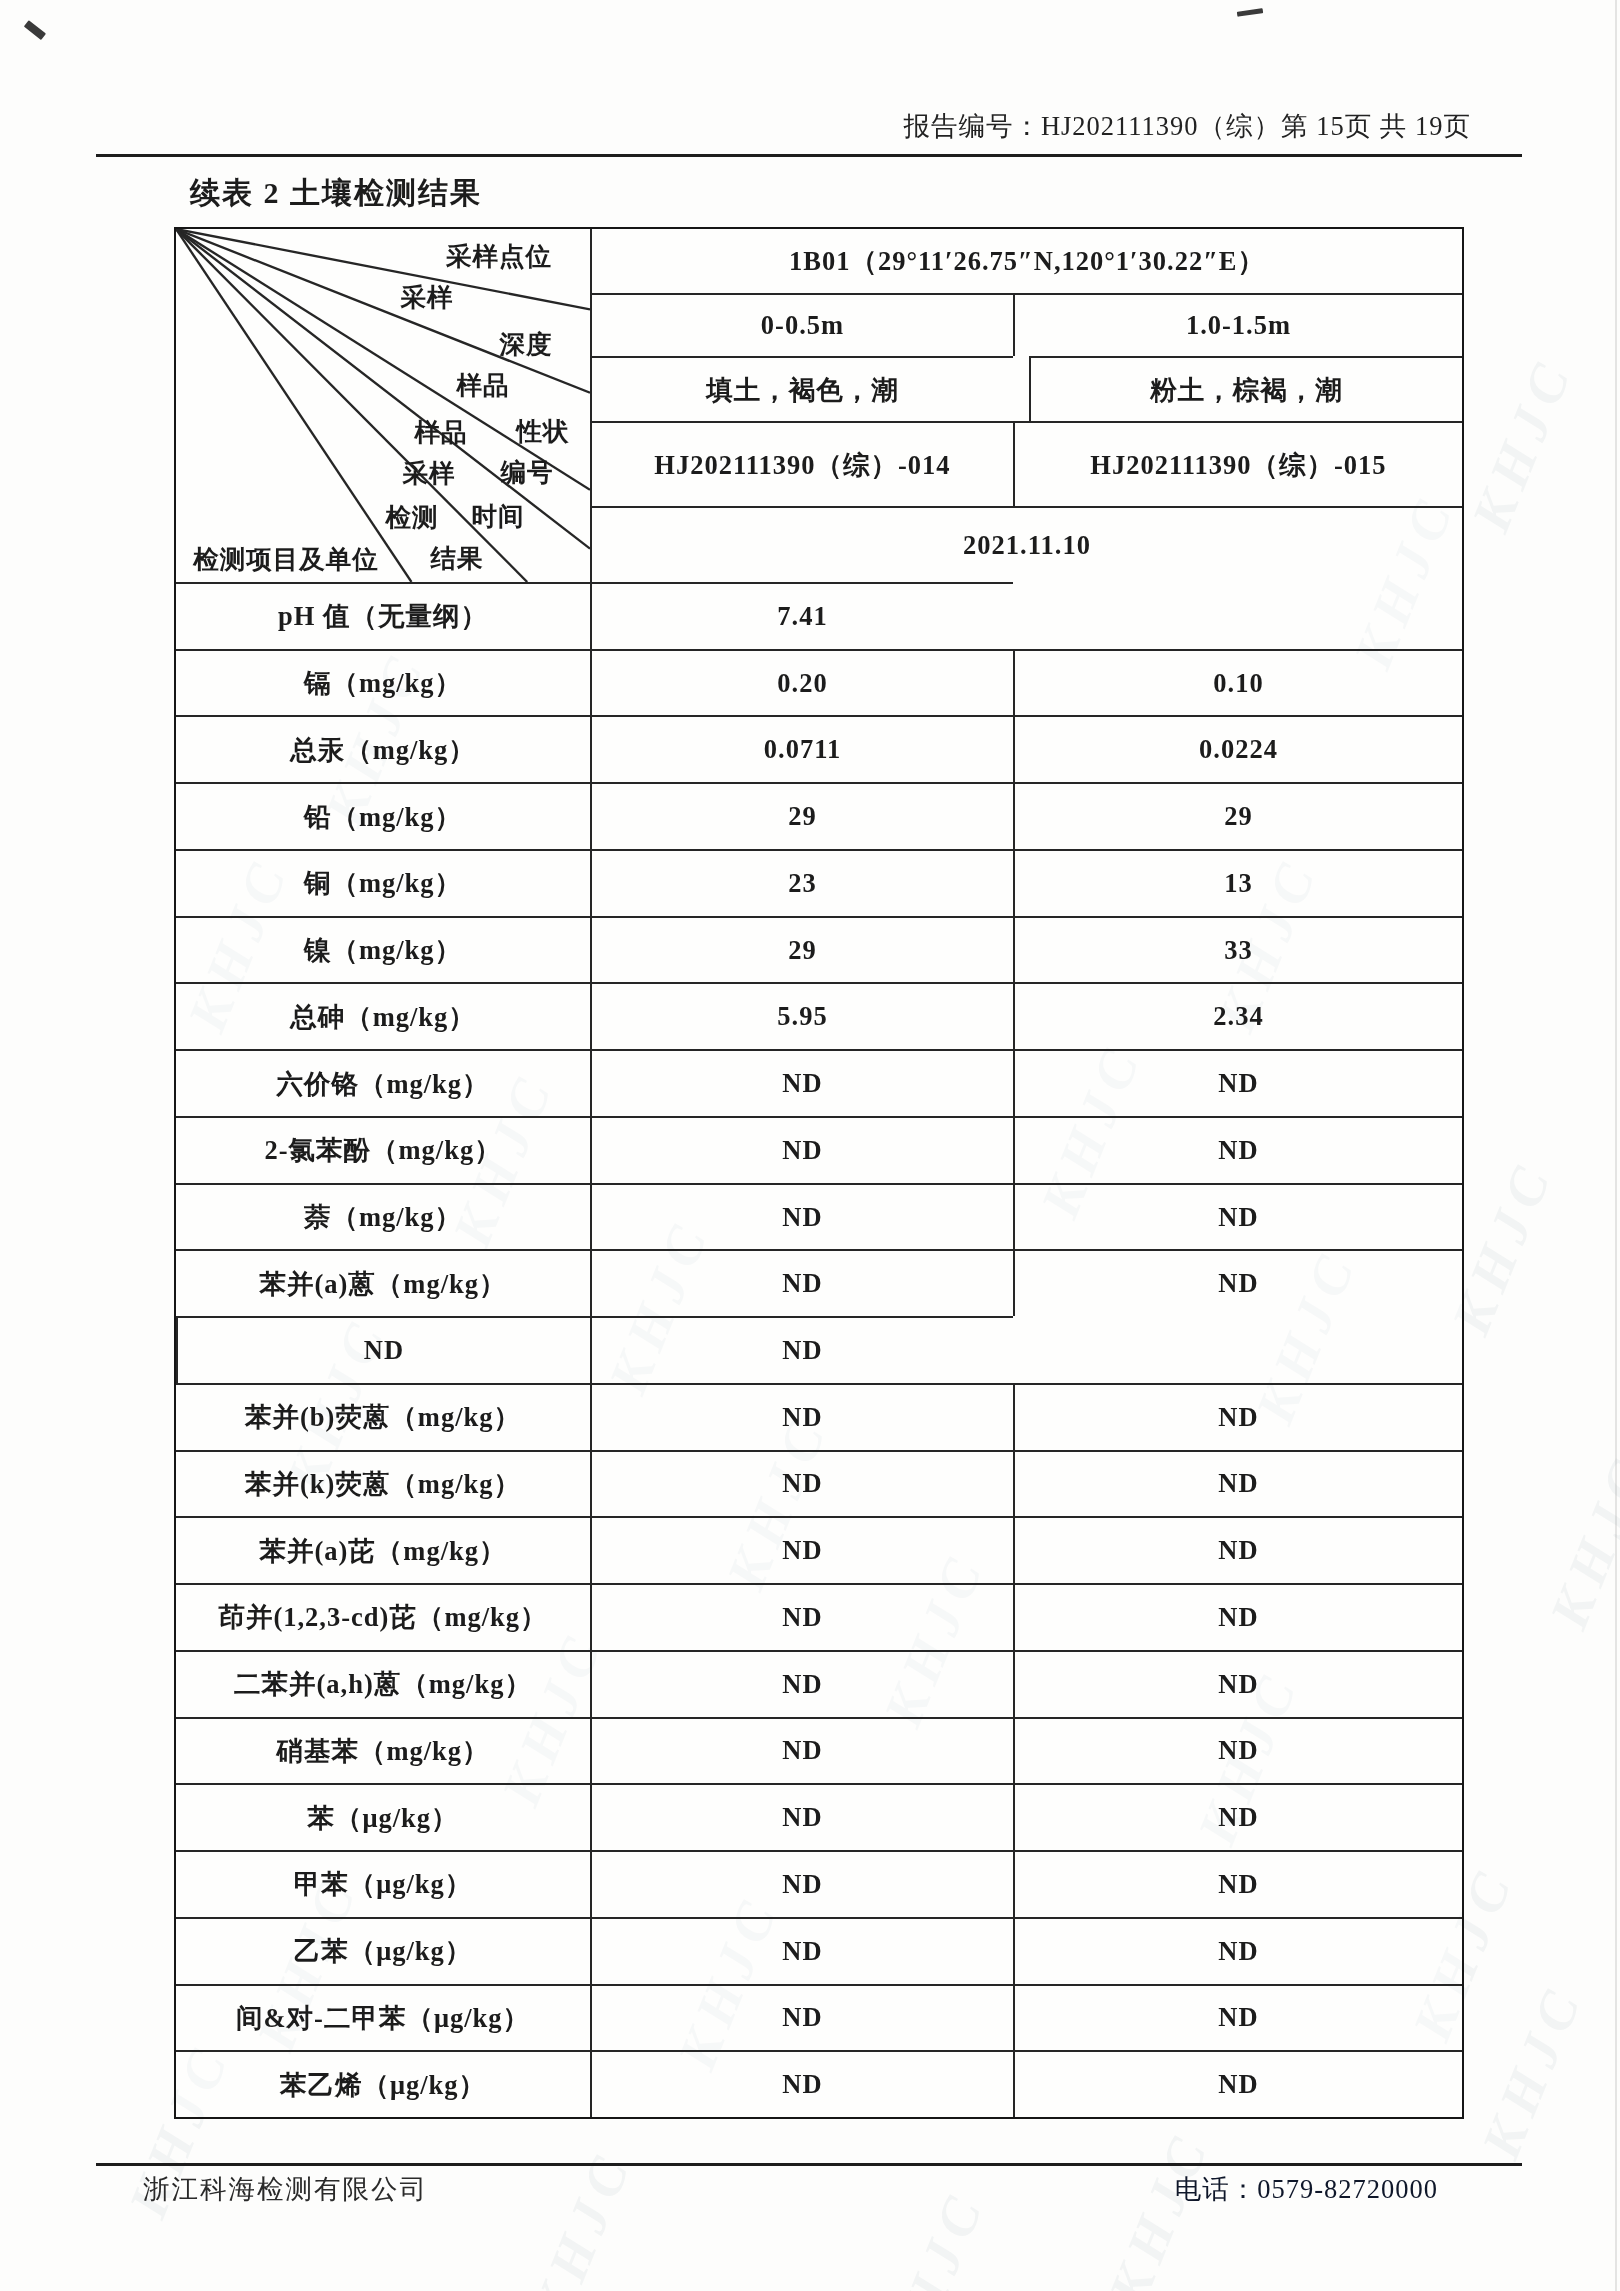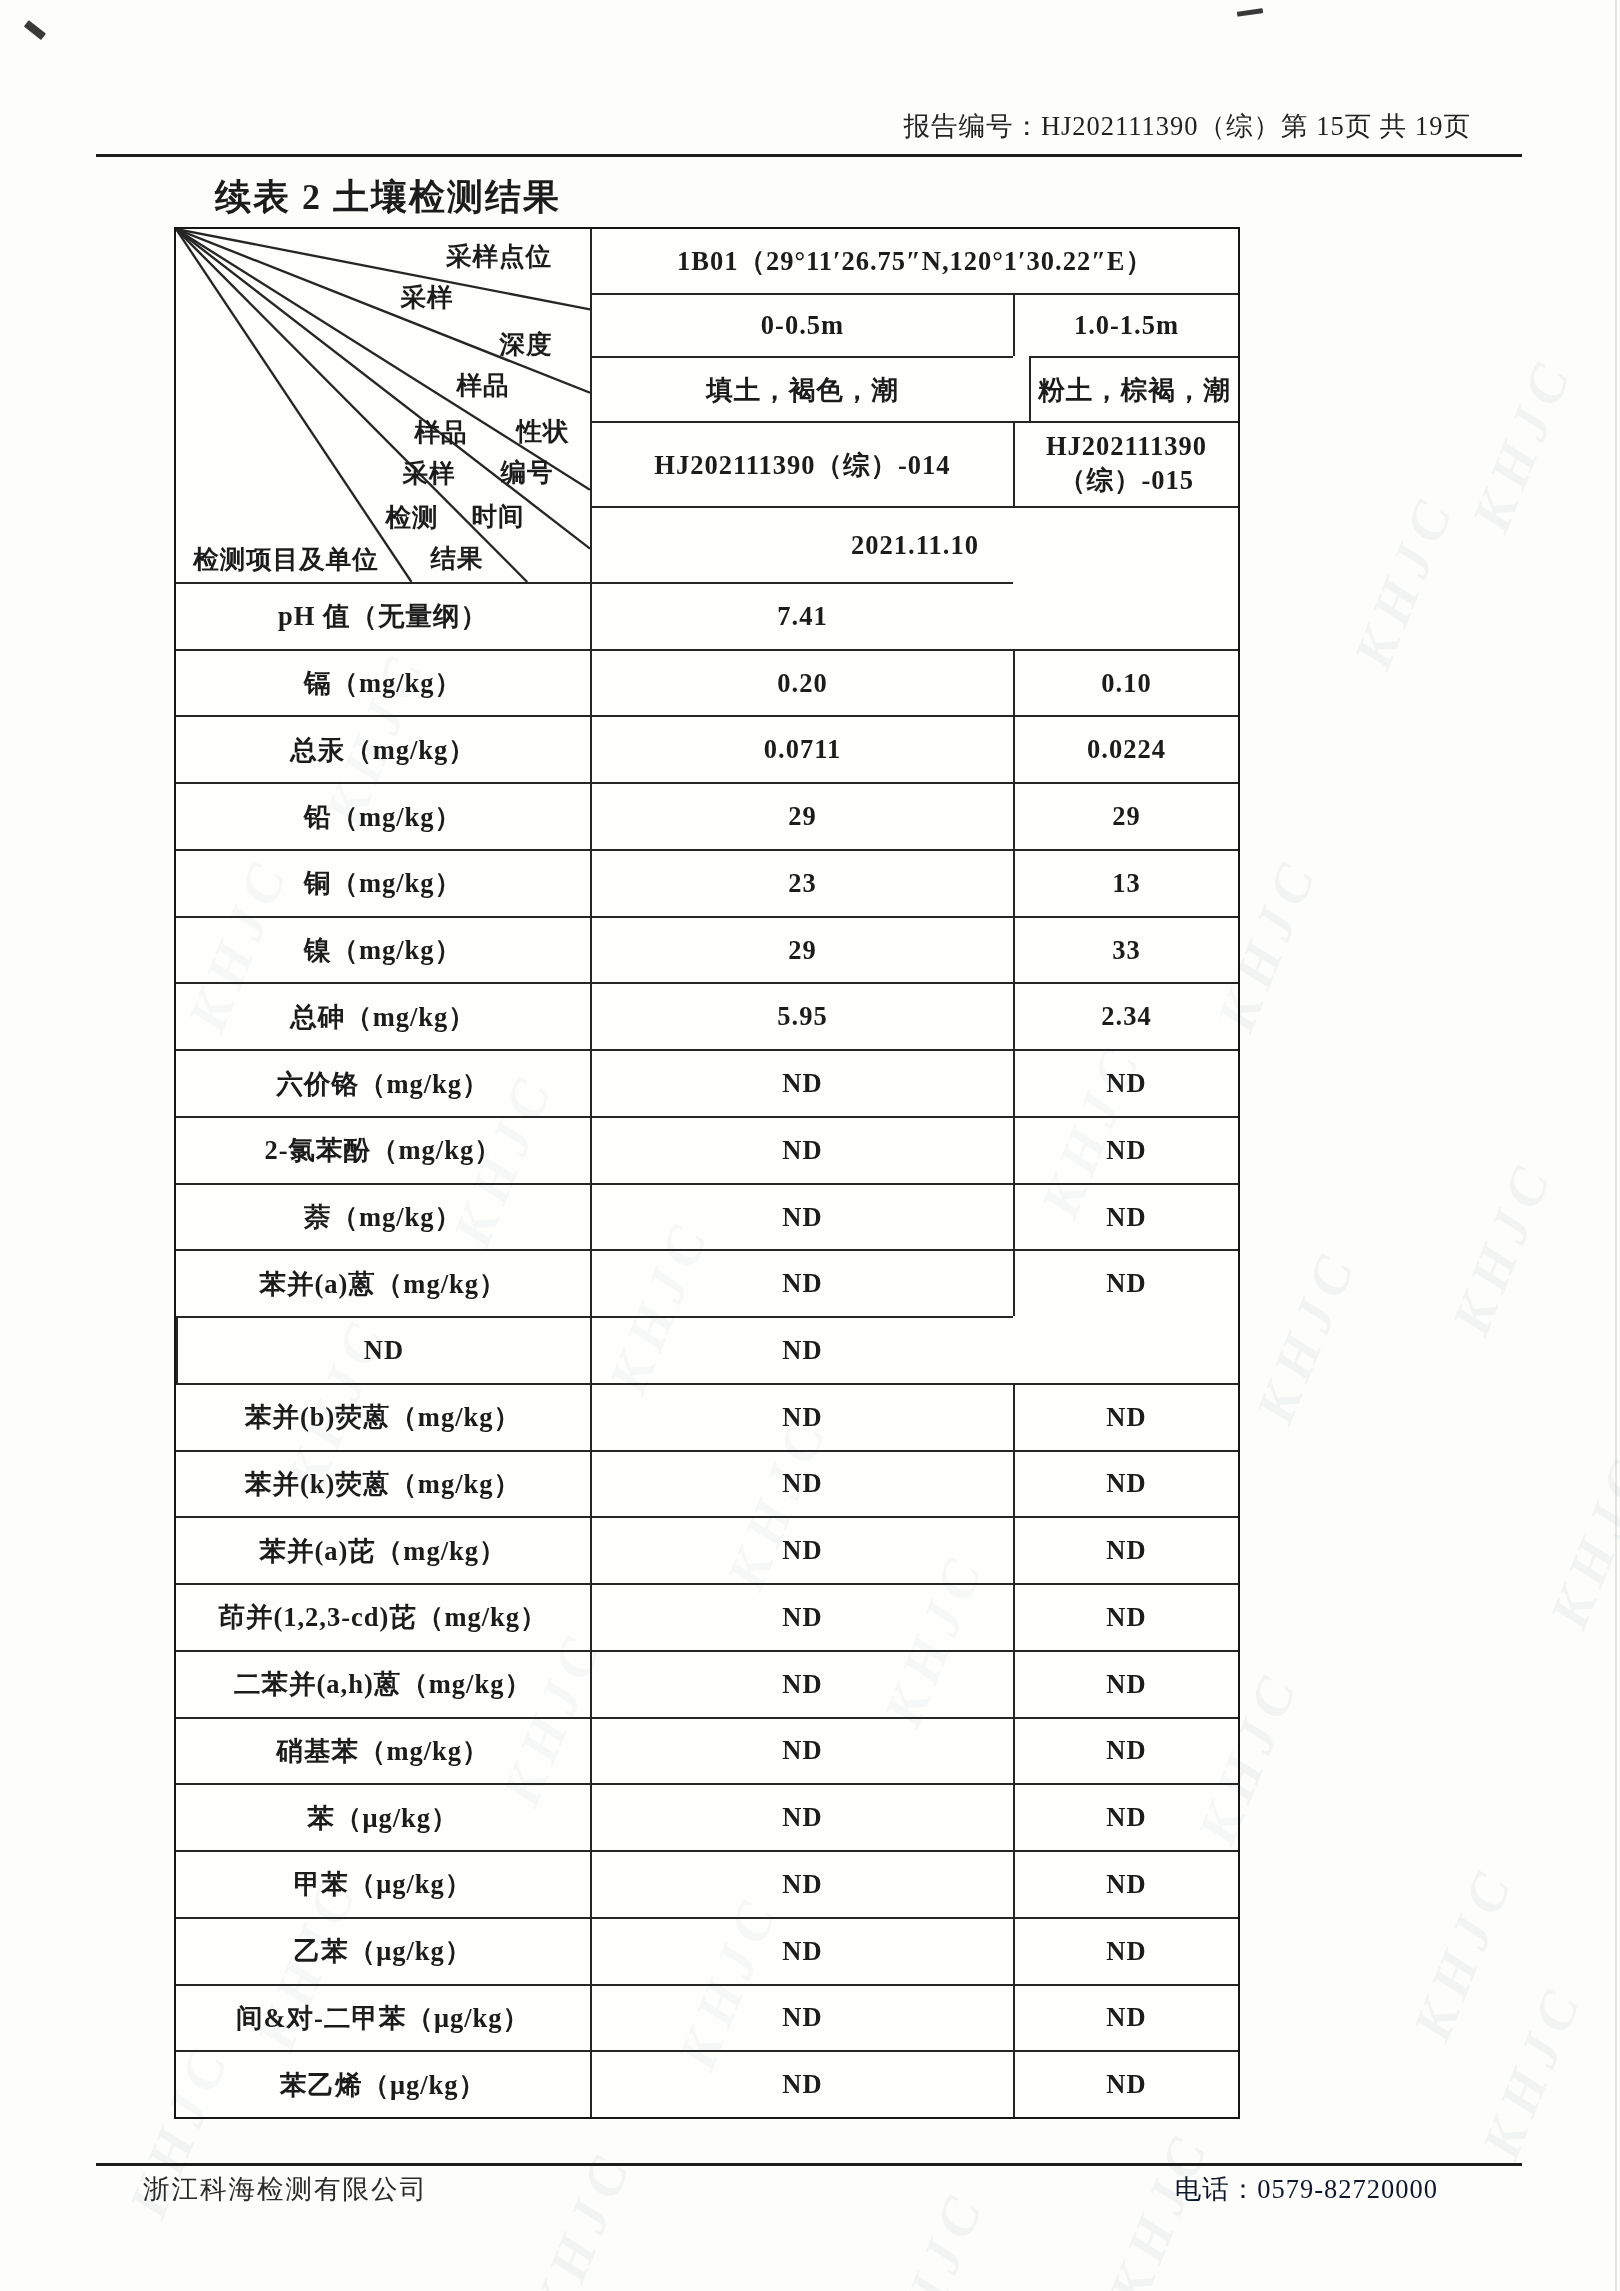--- a/index.html
+++ b/index.html
@@ -21,25 +21,25 @@
   .wm { position:absolute; font-style:italic; font-weight:bold;
     font-size:55px; letter-spacing:9.8px; color:rgba(150,165,180,0.10);
     transform:rotate(-68deg); white-space:nowrap; user-select:none; }
 
   
   .report-line { position:absolute; top:108px; right:149px;
     font-size:26.5px; letter-spacing:1px; color:#222;margin-left:48px; }
   .top-rule { position:absolute; left:96px; top:154px; width:1426px; height:2.9px;
     background:#1d1d1d; }
 
-  .page-title { position:absolute; left:215px; top:173px;
-    font-size:36px; font-weight:bold; letter-spacing:2px; }
-
-  
-  .soil-table { position:absolute; left:174px; top:227px; width:1066px;
+  .page-title { position:absolute; left:190px; top:173px;
+    font-size:30px; font-weight:bold; letter-spacing:2px; }
+
+  
+  .soil-table { position:absolute; left:174px; top:227px; width:1290px;
     border:2.9px solid #161616; background:rgba(255,255,255,0.35); }
 
   .header-grid { display:grid; grid-template-columns:414px 423px auto;
     grid-template-rows:64px 63px 65px 85px 76px; }
 
   .h-cell { display:flex; align-items:center; justify-content:center;
     font-weight:bold; font-size:26.5px; letter-spacing:1px;
     border-top:2px solid #262626; border-left:2px solid #262626;
     text-align:center; }
   .h-cell.no-top { border-top:none; }

